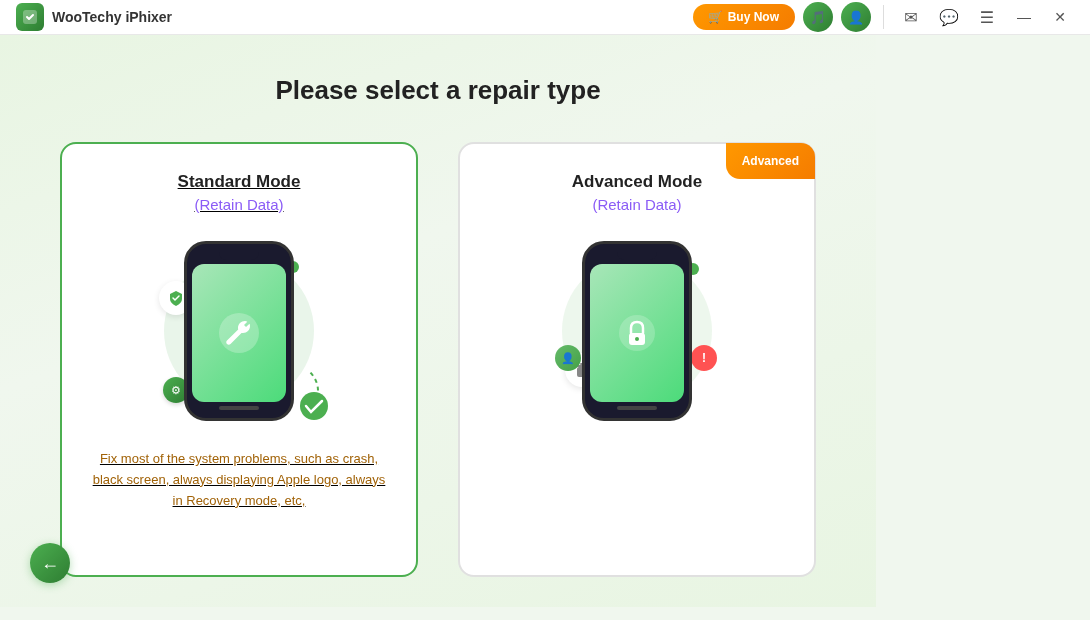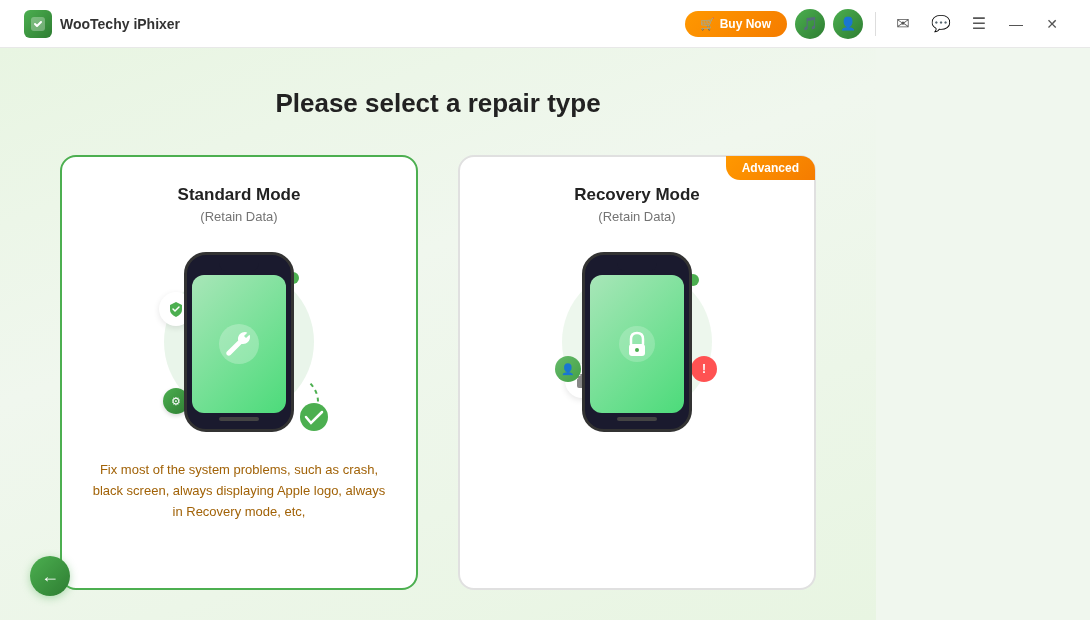--- a/index.html
+++ b/index.html
@@ -7,25 +7,25 @@
       width: 1090px;
       height: 620px;
       font-family: -apple-system, BlinkMacSystemFont, 'Segoe UI', sans-serif;
       background: #f0f7ee;
       overflow: hidden;
       position: relative;
     }
 
     
     .titlebar {
-      height: 48px;
+      height: 35px;
       background: #fff;
       display: flex;
       align-items: center;
-      padding: 0 24px;
+      padding: 0 16px;
       border-bottom: 1px solid #e8e8e8;
       position: relative;
       z-index: 10;
     }
     .titlebar-logo {
       display: flex;
       align-items: center;
       gap: 8px;
     }
     .logo-icon {
@@ -153,46 +153,47 @@
       max-width: 420px;
       padding: 28px 30px 28px;
       display: flex;
       flex-direction: column;
       align-items: center;
       position: relative;
       border: 2px solid transparent;
     }
     .card.standard {
       border-color: #4caf50;
+      text-decoration: underline;
     }
     .card.advanced {
       border-color: #e0e0e0;
     }
 
     .advanced-badge {
       position: absolute;
       top: -1px;
       right: -1px;
       background: linear-gradient(135deg, #ff9800, #f57c00);
       color: white;
       font-size: 12px;
       font-weight: 700;
-      padding: 5px 16px;
+      padding: 11px 16px;
       border-radius: 0 14px 0 14px;
     }
 
     .card-title {
       font-size: 17px;
       font-weight: 700;
       color: #222;
       margin-bottom: 4px;
     }
     .card-subtitle {
-      font-size: 13px;
-      color: #737373;
+      font-size: 15px;
+      color: #8b5cf6;
       margin-bottom: 18px;
     }
 
     
     .phone-illustration {
       width: 180px;
       height: 200px;
       position: relative;
       display: flex;
       align-items: center;
@@ -450,21 +451,21 @@
           <path d="M 47 55 L 52 61 L 63 50" stroke="white" stroke-width="2.5" stroke-linecap="round" fill="none"></path>
         </svg>
       </div>
 
       <p class="card-description">Fix most of the system problems, such as crash, black screen, always displaying Apple logo, always in Recovery mode, etc,</p>
     </div>
 
     <div class="card advanced">
       <div class="advanced-badge">Advanced</div>
 
-      <div class="card-title">Recovery Mode</div>
+      <div class="card-title">Advanced Mode</div>
       <div class="card-subtitle">(Retain Data)</div>
 
       <div class="phone-illustration">
 
         <div style="position:absolute; width:150px; height:150px; border-radius:50%; background:rgba(76,175,80,0.1); top:25px; left:15px;"></div>
 
         <div class="phone-body" style="position:relative; z-index:2;">
           <div class="phone-notch"></div>
           <div class="phone-screen phone-screen-advanced">
 

